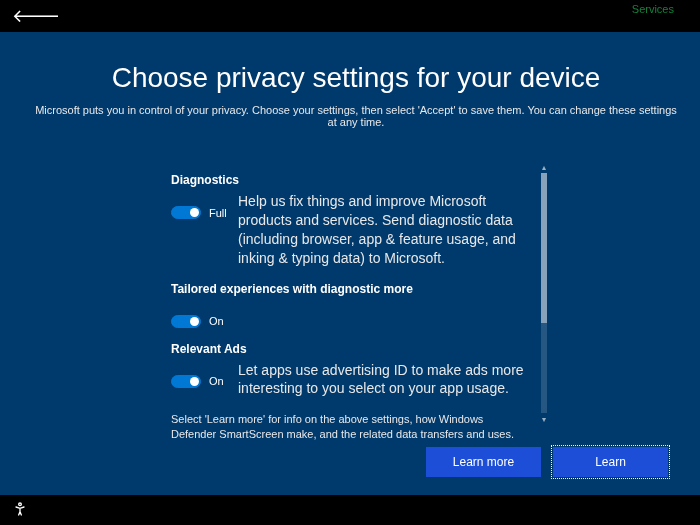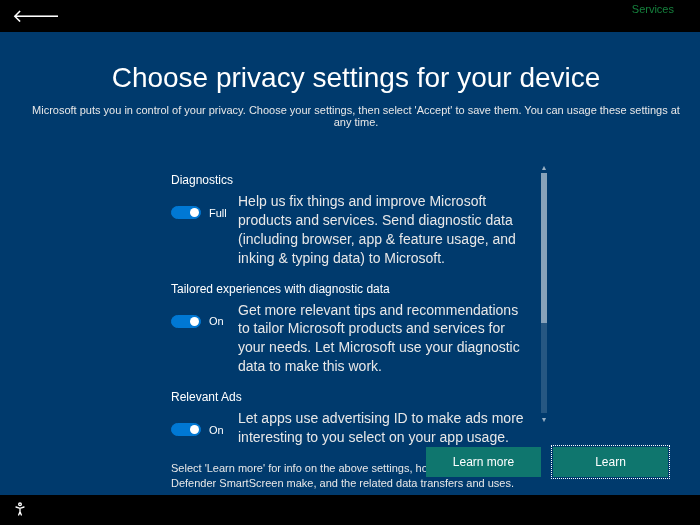--- a/index.html
+++ b/index.html
@@ -82,21 +82,21 @@
       height: 8px;
       font-size: 8px;
       color: rgba(255,255,255,0.6);
       text-align: center;
     }
     .scroll-arrow-top { top: -10px; }
     .scroll-arrow-bottom { top: 242px; }
     .setting-block { margin-bottom: 14px; }
     .setting-title {
       font-size: 12px;
-      font-weight: 400;
+      font-weight: 700;
       margin-bottom: 5px;
     }
     .setting-row { display: flex; align-items: flex-start; }
     .toggle-area {
       display: flex;
       align-items: center;
       min-width: 67px;
       margin-top: 14px;
     }
     .toggle {
@@ -136,21 +136,21 @@
     .button-row {
       position: absolute;
       bottom: 18px;
       right: 32px;
       display: flex;
       gap: 12px;
     }
     .btn {
       width: 115px;
       height: 30px;
-      background: #0f766e;
+      background: #1d4ed8;
       color: #fff;
       font-size: 12px;
       border: none;
       cursor: pointer;
       display: flex;
       align-items: center;
       justify-content: center;
     }
     .btn.focused {
       outline: 1px dotted #fff;
@@ -173,21 +173,21 @@
 <body>
 
 <div class="topbar">
   <div class="back-arrow">🡐</div>
   <div class="topbar-spacer"></div>
   <div class="tab">Services</div>
 </div>
 
 <div class="main">
   <div class="title">Choose privacy settings for your device</div>
-  <div class="subtitle">Microsoft puts you in control of your privacy. Choose your settings, then select 'Accept' to save them. You can usage these settings at any time.</div>
+  <div class="subtitle">Microsoft puts you in control of your privacy. Choose your settings, then select 'Accept' to save them. You can change these settings at any time.</div>
 
   <div class="settings-container">
     <div class="scroll-arrow-top">▴</div>
     <div class="scrollbar-track"></div>
     <div class="scrollbar-thumb"></div>
     <div class="scroll-arrow-bottom">▾</div>
 
     <div class="setting-block">
       <div class="setting-title">Diagnostics</div>
       <div class="setting-row">
@@ -195,29 +195,28 @@
           <div class="toggle">
               <div class="toggle-knob"></div>
             </div>
           <div class="toggle-label">Full</div>
         </div>
         <div class="setting-desc">Help us fix things and improve Microsoft products and services. Send diagnostic data (including browser, app &amp; feature usage, and inking &amp; typing data) to Microsoft.</div>
       </div>
     </div>
 
     <div class="setting-block">
-      <div class="setting-title">Tailored experiences with diagnostic data</div>
+      <div class="setting-title">Tailored experiences with diagnostic more</div>
       <div class="setting-row">
         <div class="toggle-area">
           <div class="toggle">
               <div class="toggle-knob"></div>
             </div>
           <div class="toggle-label">On</div>
         </div>
-        <div class="setting-desc">Get more relevant tips and recommendations to tailor Microsoft products and services for your needs. Let Microsoft use your diagnostic data to make this work.</div>
       </div>
     </div>
 
     <div class="setting-block">
       <div class="setting-title">Relevant Ads</div>
       <div class="setting-row">
         <div class="toggle-area">
           <div class="toggle">
               <div class="toggle-knob"></div>
             </div>

